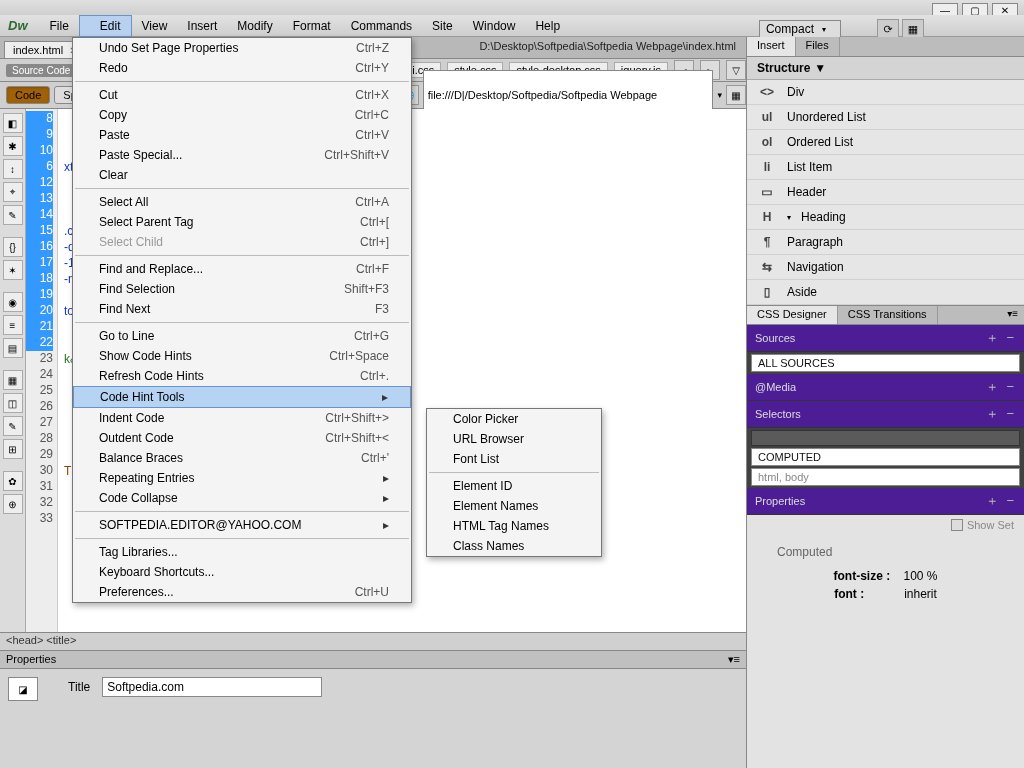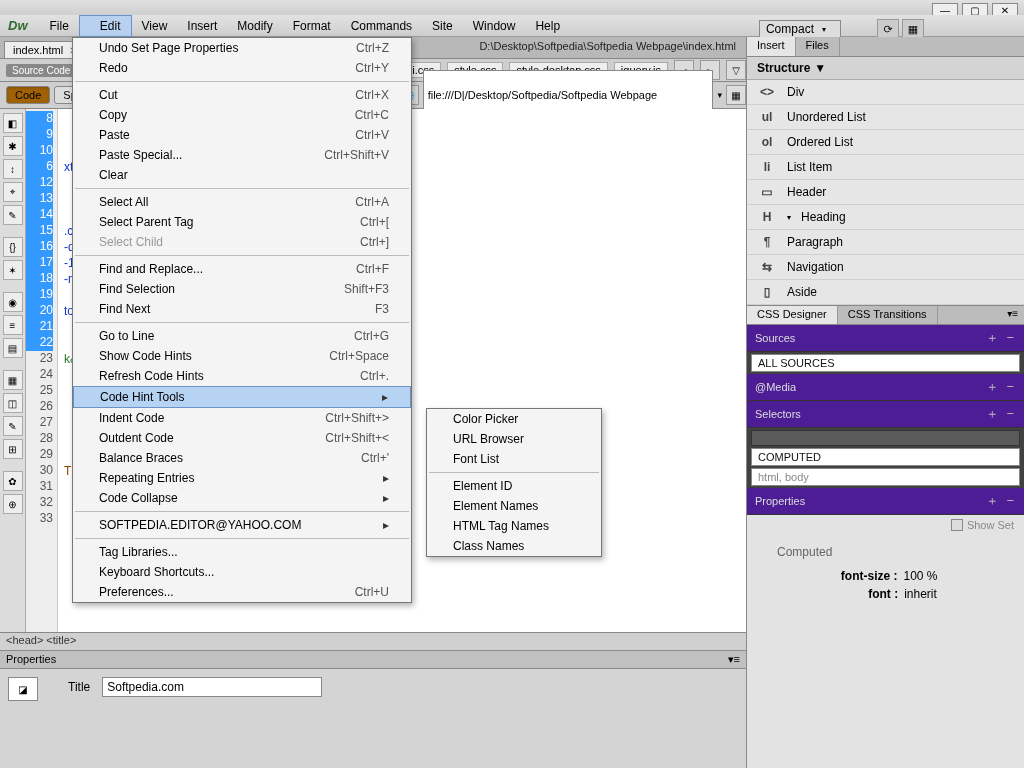--- a/index.html
+++ b/index.html
@@ -58,21 +58,21 @@
 .insert-item { display: flex; align-items: center; gap: 10px; padding: 5px 10px; font-size: 12px; border-bottom: 1px solid #d0d0d0; }
 .insert-item .ii { width: 20px; text-align: center; font-weight: bold; color: #444; font-size: 12px; }
 .panel-dark { background: #414141; color: #ddd; }
 .panel-head { background: #4c1d95; padding: 4px 8px; font-size: 11px; display: flex; justify-content: space-between; align-items: center; border-bottom: 1px solid #333; }
 .panel-head .pm { font-size: 13px; letter-spacing: 2px; color: #bbb; }
 .src-list { background: #fff; color: #111; margin: 2px 4px; border: 1px solid #888; font-size: 11px; padding: 2px 6px; }
 .sel-search { background: #5a5a5a; border: 1px solid #333; margin: 2px 4px; height: 16px; }
 .sel-box { background: #fff; color: #111; margin: 2px 4px; border: 1px solid #888; font-size: 11px; padding: 2px 6px; }
 .prop-comp { padding: 8px 14px; font-size: 12px; color: #666; text-align: right; }
 .prop-line { display: flex; justify-content: center; padding: 2px 14px; font-size: 12px; }
-.prop-line .k { text-align: right; min-width: 70px; padding-right: 6px; font-weight: bold; }
+.prop-line .k { text-align: left; min-width: 70px; padding-right: 6px; font-weight: bold; }
 .showset { position: absolute; right: 10px; font-size: 11px; color: #888; display: flex; align-items: center; gap: 4px; }
 .showset .cb { width: 12px; height: 12px; border: 1px solid #888; background: #ddd; }
 
 .menu-pop { position: absolute; background: #f4f4f4; border: 1px solid #777; box-shadow: 2px 3px 6px rgba(0,0,0,0.3); font-size: 12px; z-index: 500; }
 .menu-pop .mi { display: flex; justify-content: space-between; padding: 3px 22px 3px 26px; white-space: nowrap; }
 .menu-pop .mi.highlight { background: #b7d3f3; border: 1px solid #6a94c8; }
 .menu-pop .mi.disabled { color: #999; }
 .menu-pop .sep { height: 1px; background: #bbb; margin: 3px 2px; }
 .menu-pop .mi .sh { color: #555; margin-left: 40px; }
 .menu-pop .mi .arw { color: #333; }

